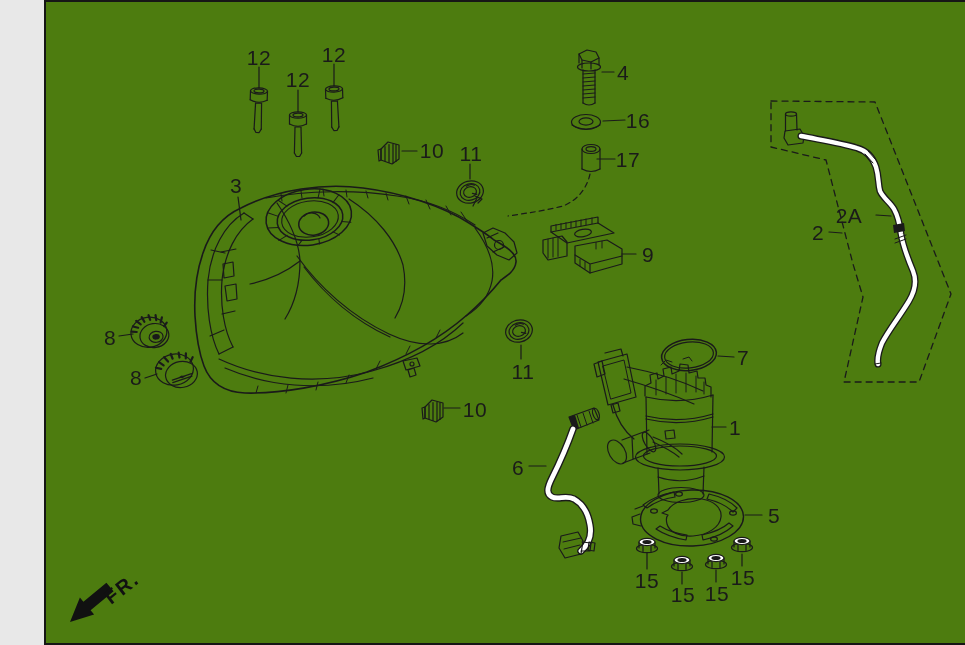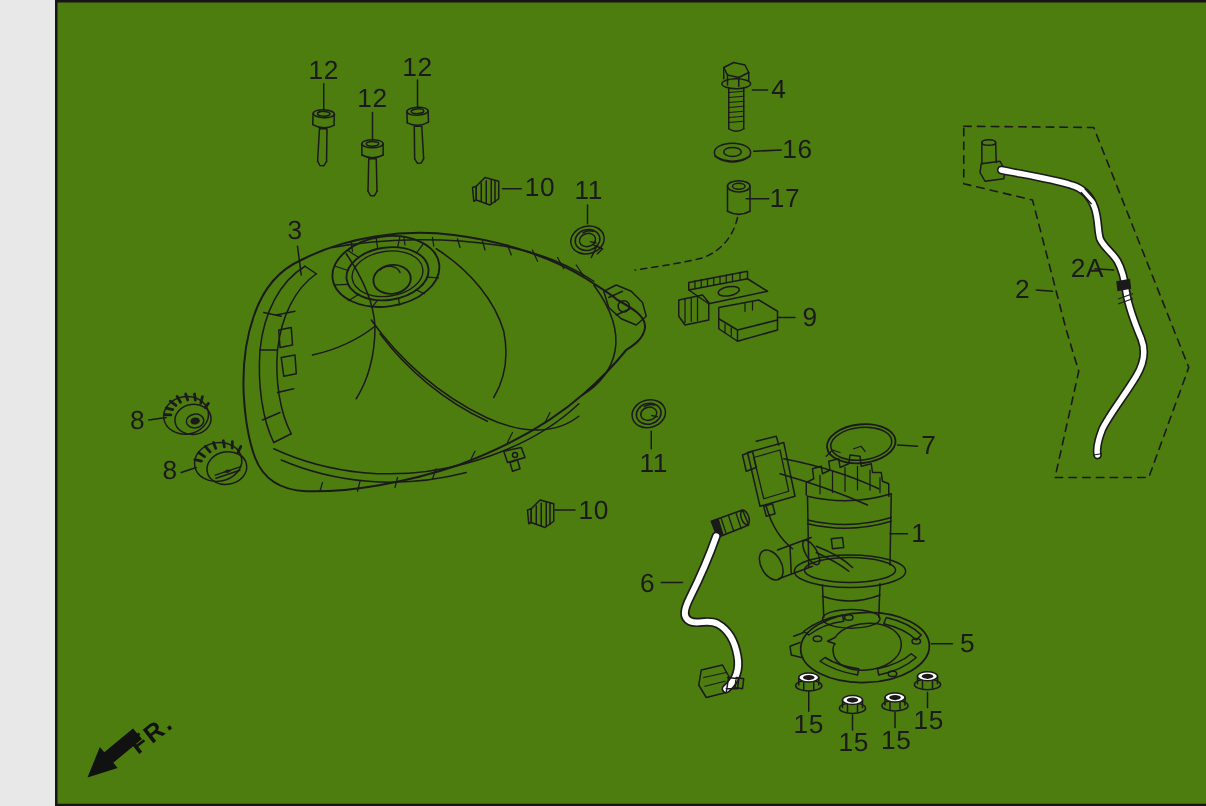--- a/index.html
+++ b/index.html
@@ -300,21 +300,21 @@
 <div class="callout" style="left:213px;top:55px">12</div>
 <div class="callout" style="left:252px;top:77px">12</div>
 <div class="callout" style="left:288px;top:52px">12</div>
 <div class="callout" style="left:386px;top:148px">10</div>
 <div class="callout" style="left:425px;top:151px">11</div>
 <div class="callout" style="left:577px;top:70px">4</div>
 <div class="callout" style="left:592px;top:118px">16</div>
 <div class="callout" style="left:582px;top:157px">17</div>
 <div class="callout" style="left:602px;top:252px">9</div>
 <div class="callout" style="left:190px;top:183px">3</div>
-<div class="callout" style="left:824px;top:213px">2A</div>
+<div class="callout" style="left:803px;top:213px">2A</div>
 <div class="callout" style="left:772px;top:230px">2</div>
 <div class="callout" style="left:697px;top:355px">7</div>
 <div class="callout" style="left:689px;top:425px">1</div>
 <div class="callout" style="left:64px;top:335px">8</div>
 <div class="callout" style="left:90px;top:375px">8</div>
 <div class="callout" style="left:429px;top:407px">10</div>
 <div class="callout" style="left:477px;top:369px">11</div>
 <div class="callout" style="left:472px;top:465px">6</div>
 <div class="callout" style="left:728px;top:513px">5</div>
 <div class="callout" style="left:601px;top:578px">15</div>

